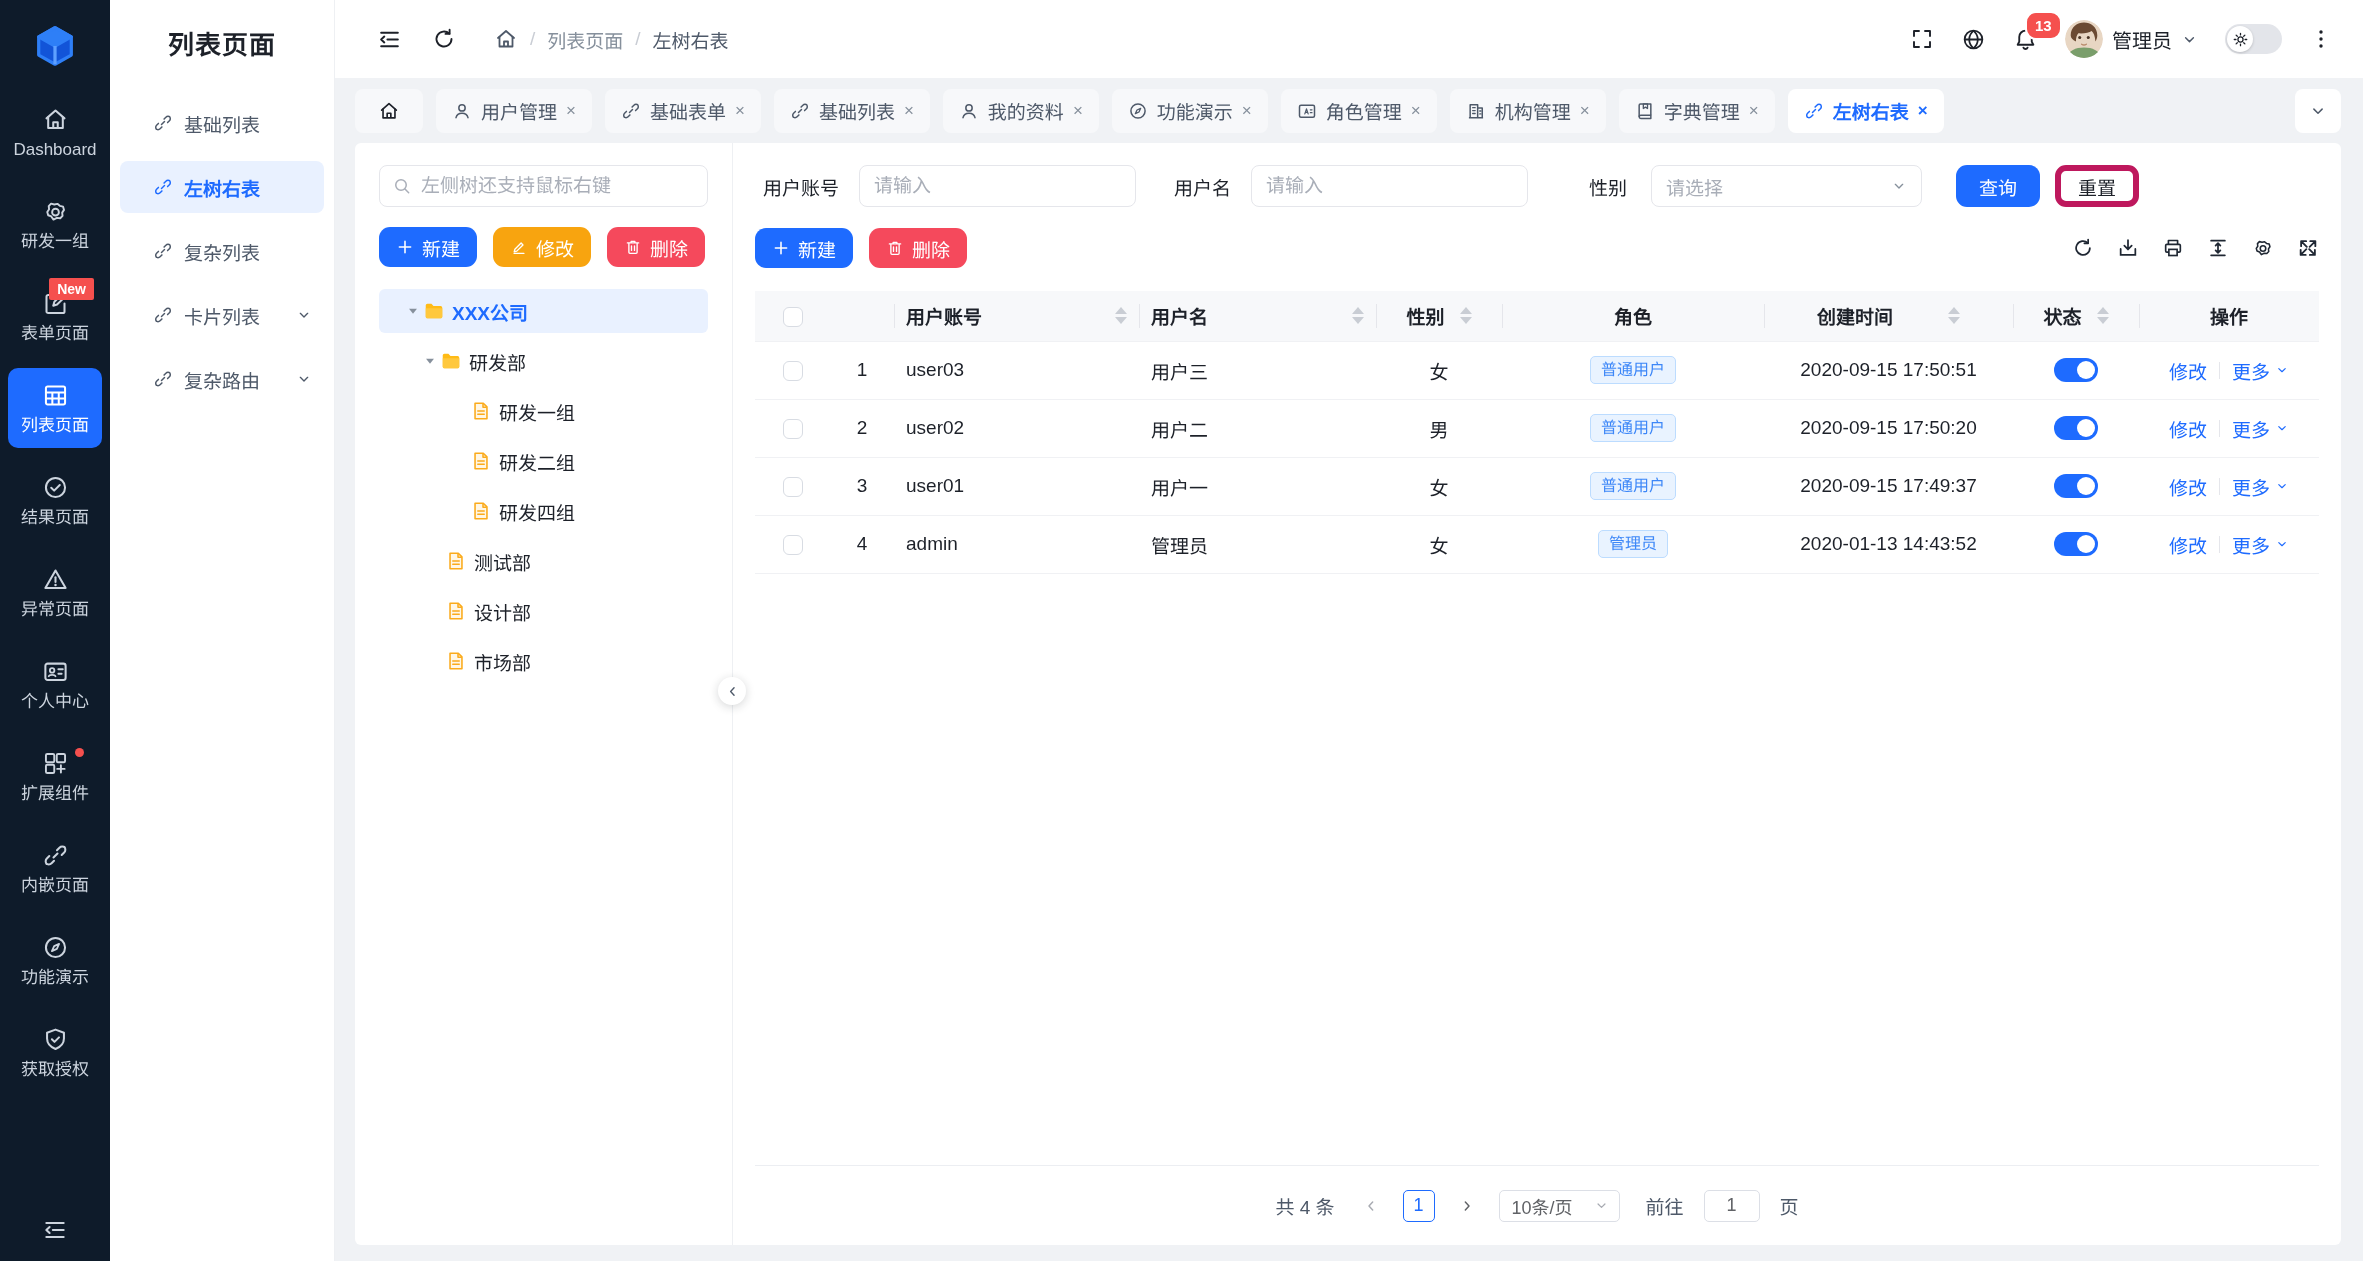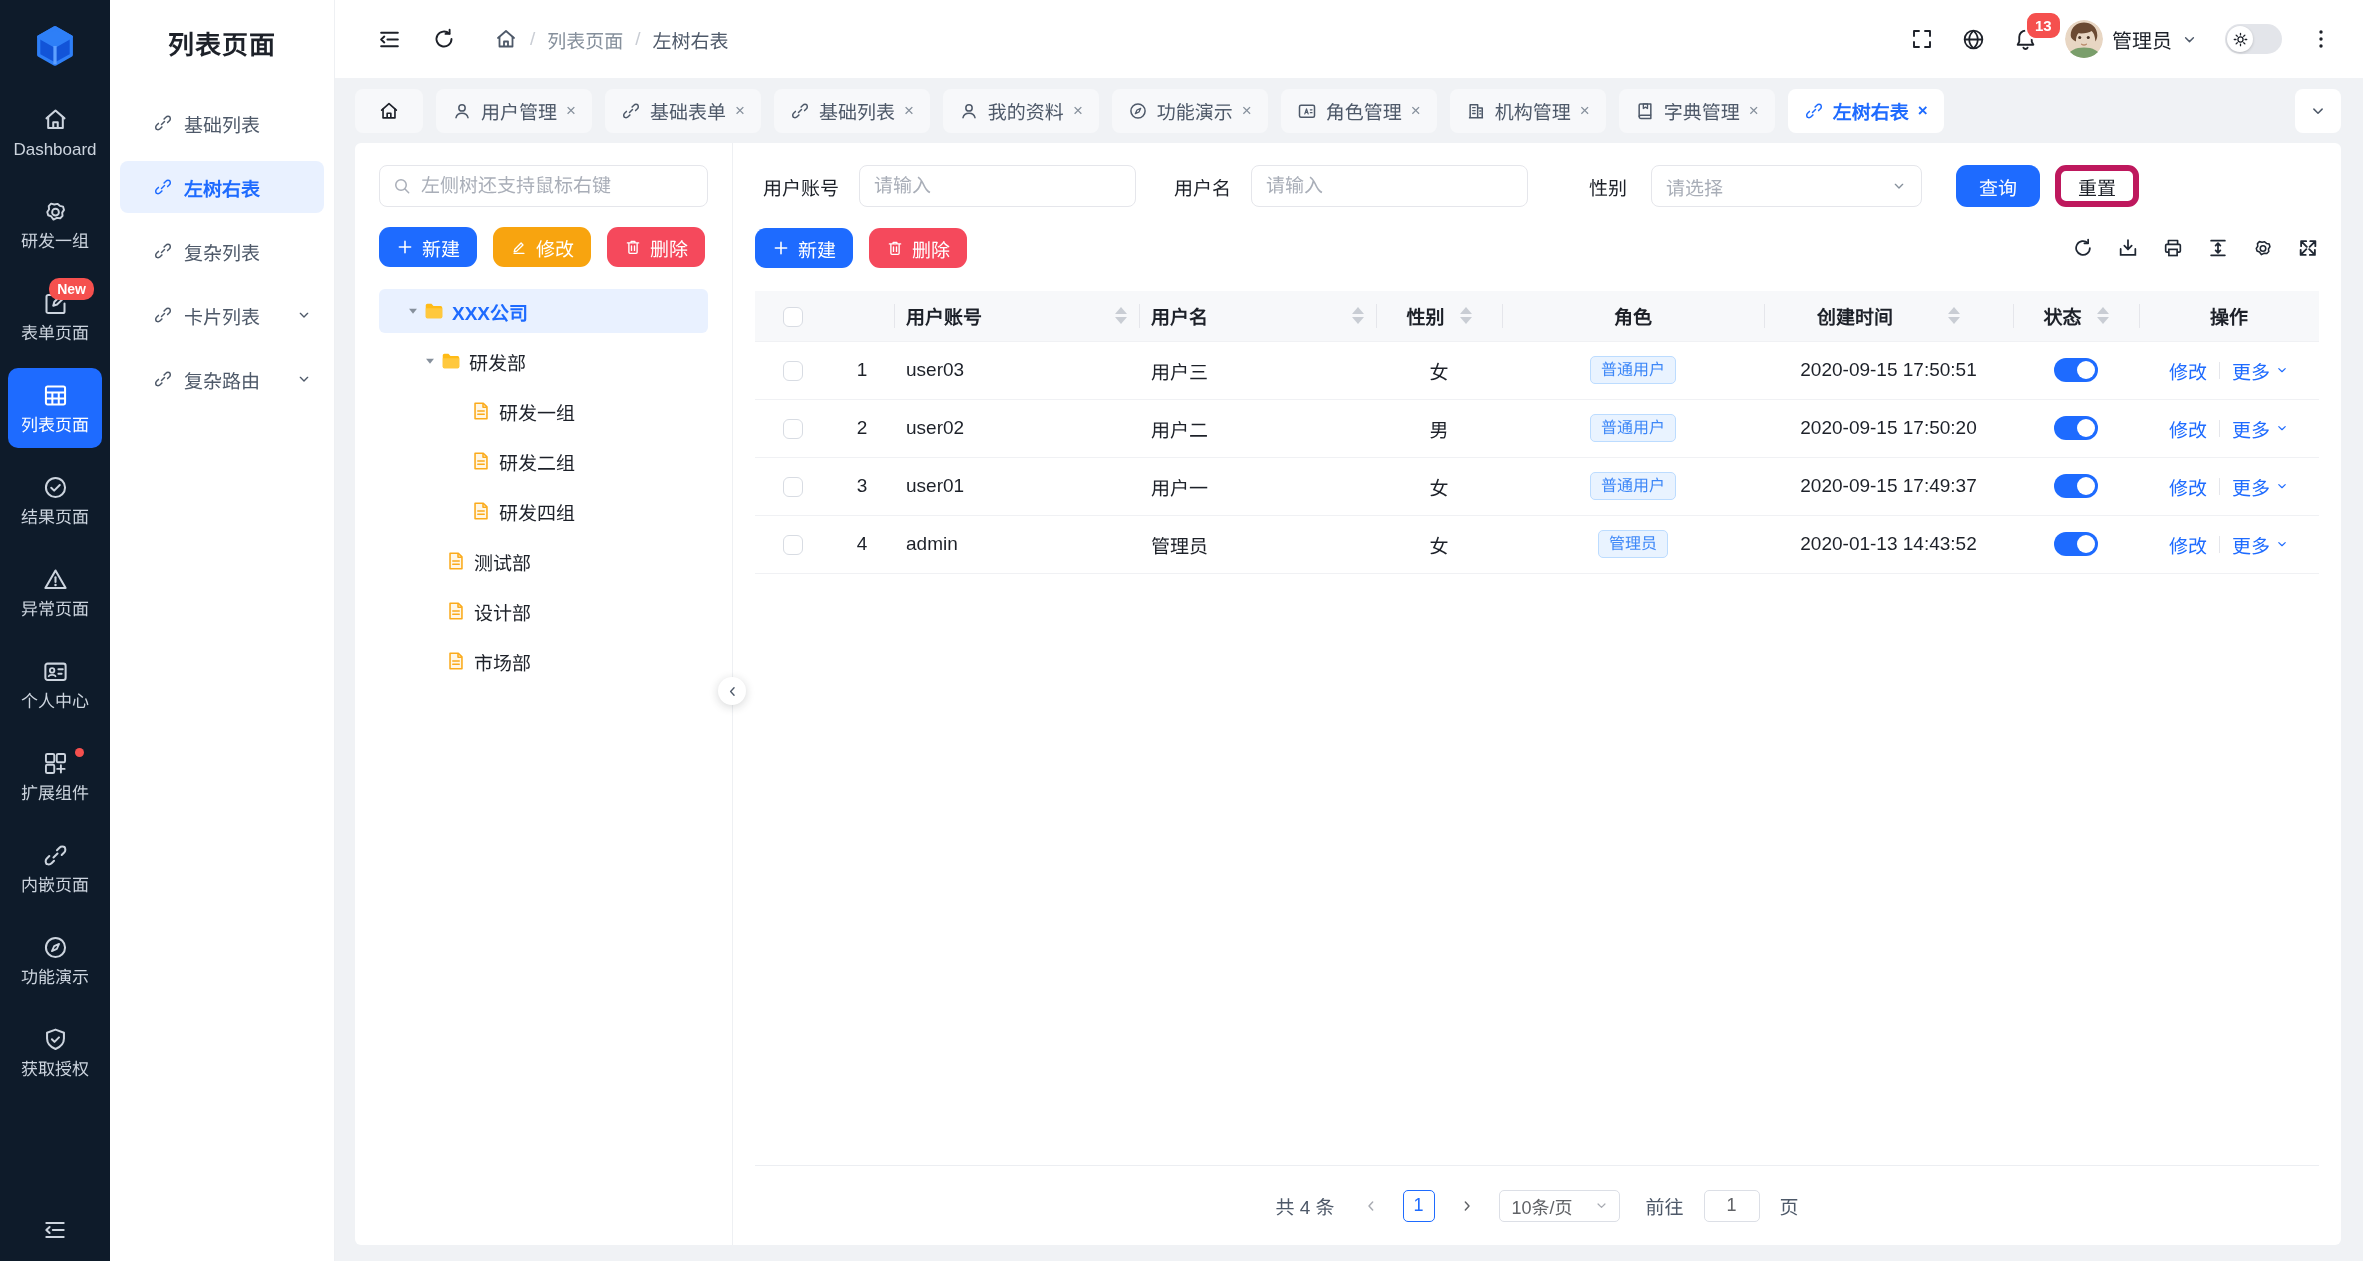--- a/index.html
+++ b/index.html
@@ -22,21 +22,21 @@
   .rail-logo { height:92px; display:flex; align-items:center; justify-content:center; width:100%; }
   .rail-item {
     width:94px; height:80px; margin-bottom:12px; border-radius:10px;
     display:flex; flex-direction:column; align-items:center; justify-content:center;
     gap:8px; color:#ccd4de; cursor:pointer; position:relative; flex:none;
   }
   .rail-item .rl { font-size:17px; line-height:1; }
   .rail-item.active { background:#1e6bff; color:#fff; }
   .rail-badge {
     position:absolute; top:2px; right:8px; background:#f5504e; color:#fff;
-    font-size:14px; line-height:1; padding:4px 8px; border-radius:10px; font-weight:700;
+    font-size:14px; line-height:1; padding:4px 8px; border-radius:2px; font-weight:700;
   }
   .rail-dot { position:absolute; top:12px; right:18px; width:9px; height:9px; border-radius:50%; background:#f5504e; }
   .rail-spacer { flex:1; }
   .rail-collapse { height:62px; display:flex; align-items:center; justify-content:center; color:#ccd4de; cursor:pointer; }
 
   
   .submenu {
     position:absolute; left:110px; top:0; width:225px; height:1261px;
     background:#fff; border-right:1px solid #eef0f3; z-index:20;
   }

